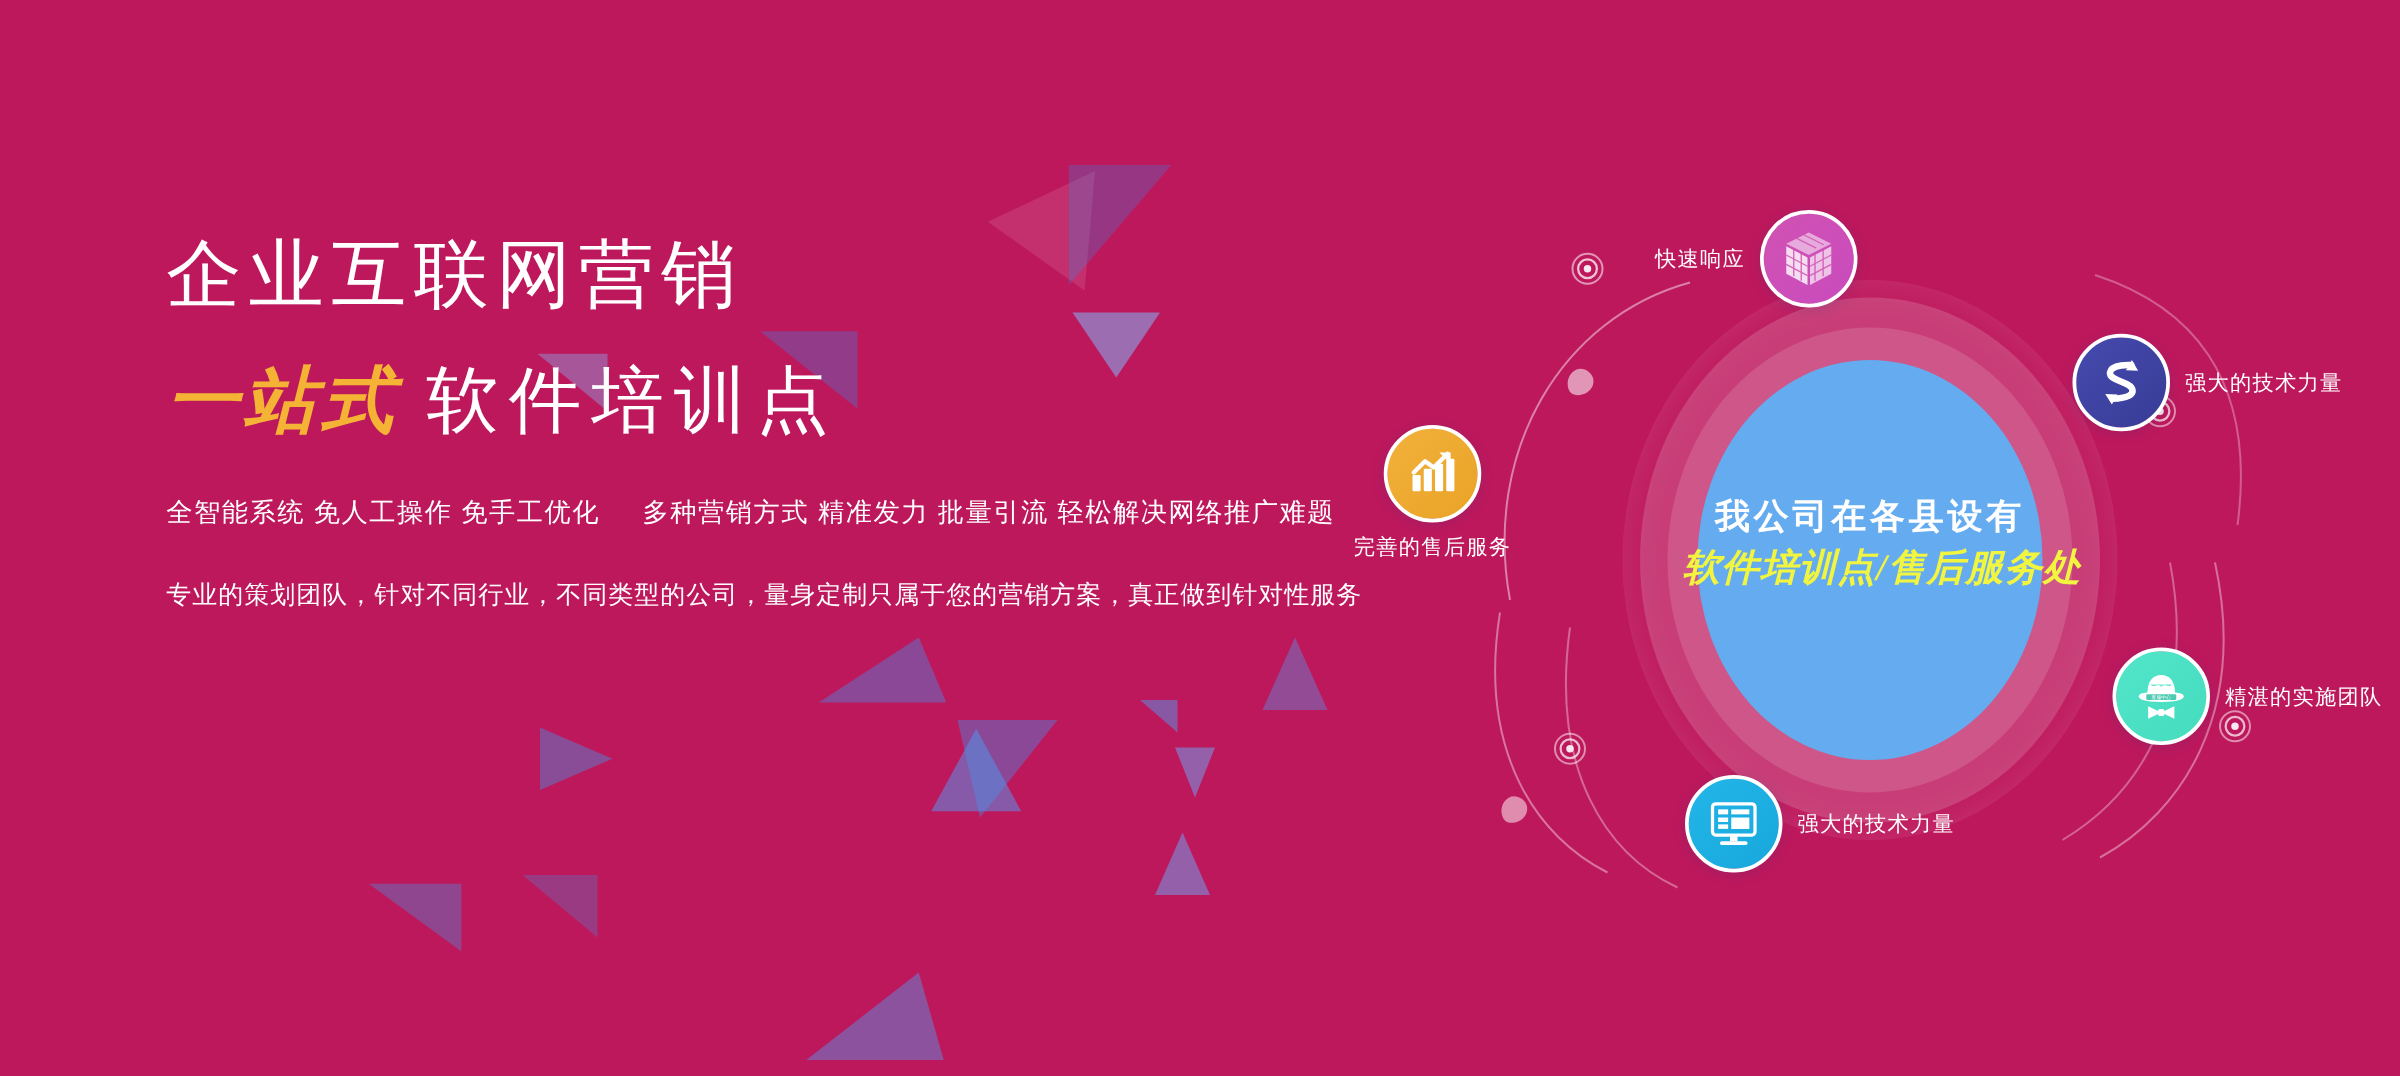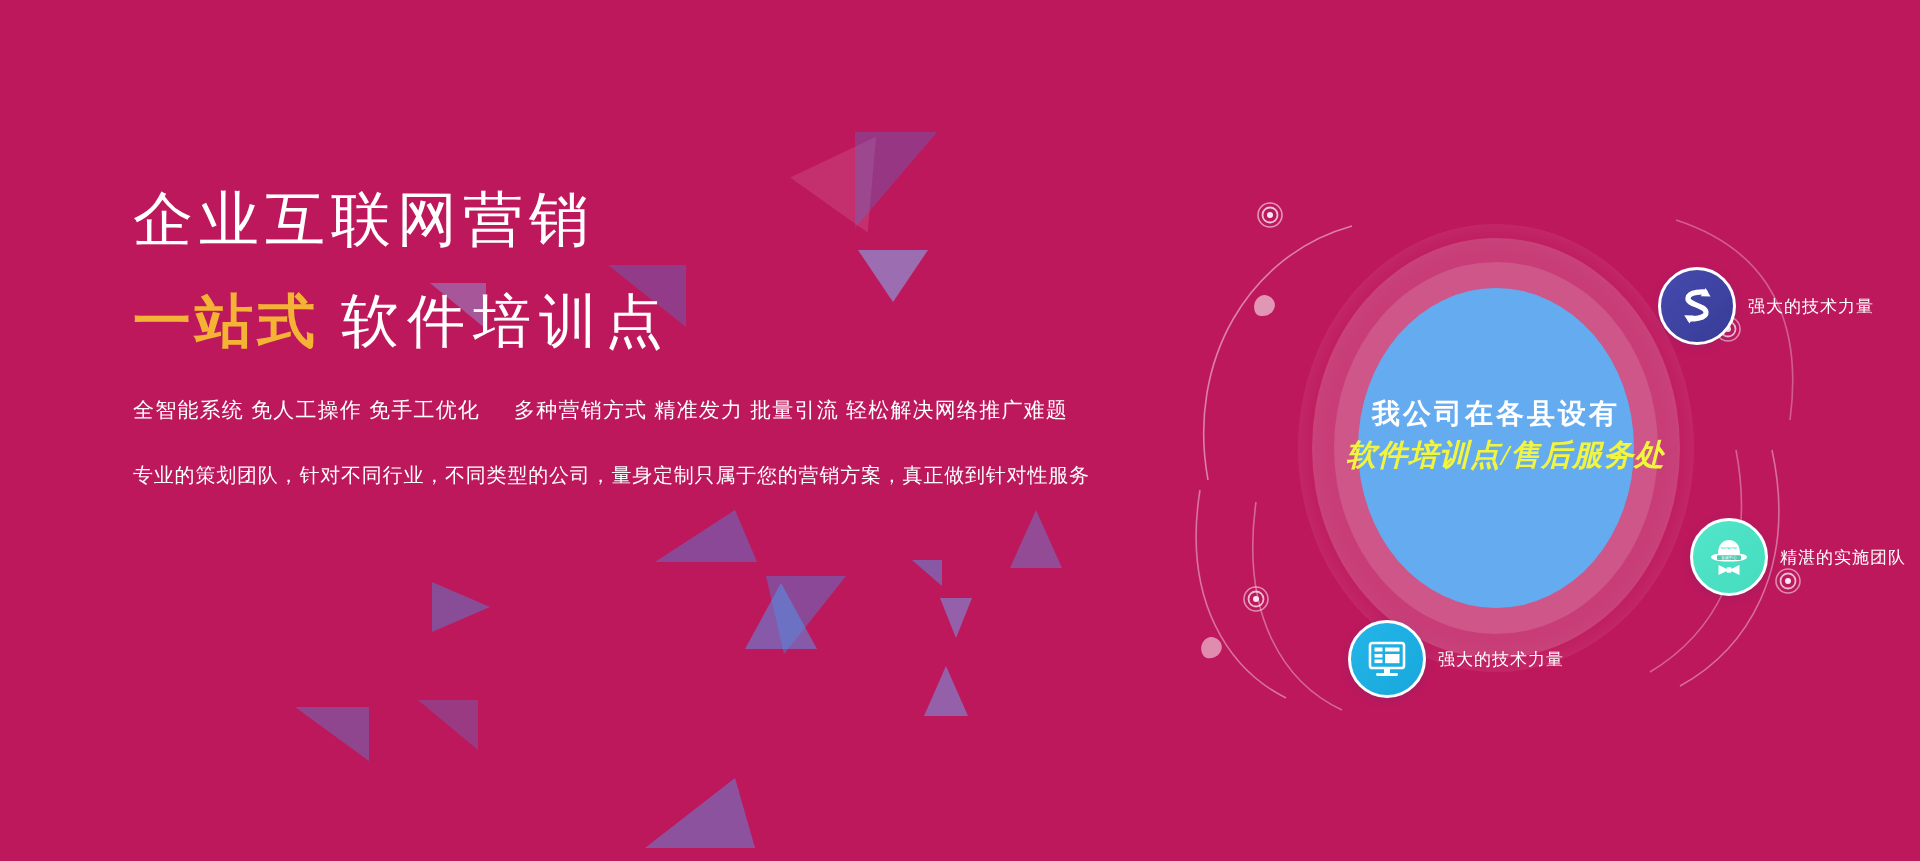--- a/index.html
+++ b/index.html
@@ -41,20 +41,21 @@
   }
   .subhead {
     margin-top: 42px;
     font-size: 58px;
     line-height: 1;
     white-space: nowrap;
     letter-spacing: 2px;
   }
   .subhead .hl {
     color: #F5B335;
+    font-style: italic;
     font-weight: 700;
     letter-spacing: 4px;
     padding-right: 22px;
   }
   .subhead .plain {
     color: #ffffff;
     font-weight: 400;
     letter-spacing: 8px;
   }
   .feature-line {
@@ -259,20 +260,37 @@
       <circle cx="14" cy="14" r="3" fill="rgba(255,255,255,0.9)"></circle>
     </svg>
 
     <svg class="pin" style="left:163px; top:144px;" viewBox="0 0 22 24">
       <path d="M11 1 C17 1 21 5 21 11 C21 18 15 23 11 23 C7 23 1 18 1 11 C1 5 5 1 11 1 Z" fill="rgba(255,255,255,0.55)" transform="rotate(40 11 12)"></path>
     </svg>
     <svg class="pin" style="left:110px; top:486px;" viewBox="0 0 22 24">
       <path d="M11 1 C17 1 21 5 21 11 C21 18 15 23 11 23 C7 23 1 18 1 11 C1 5 5 1 11 1 Z" fill="rgba(255,255,255,0.50)" transform="rotate(35 11 12)"></path>
     </svg>
 
+    <div class="node rev" style="left:-24px; top:18px; width:420px; justify-content:flex-start;">
+      <div class="bubble" style="background:linear-gradient(135deg,#D152B2,#C94BBE);">
+        <svg width="44" height="46" viewBox="0 0 44 46">
+          <g fill="#ffffff" opacity="0.95">
+            <path d="M22 2 L40 11 L22 20 L4 11 Z" opacity="0.55"></path>
+            <path d="M4 13 L21 22 L21 44 L4 35 Z" opacity="0.85"></path>
+            <path d="M23 22 L40 13 L40 35 L23 44 Z" opacity="0.7"></path>
+          </g>
+          <g stroke="#D152B2" stroke-width="1.1" fill="none" opacity="0.85">
+            <path d="M10 14.5 L10 37 M16 17.5 L16 40.5 M27 40.5 L27 17.5 M33.5 37 L33.5 14.5"></path>
+            <path d="M4 20 L21 29 M4 27.5 L21 36.5 M23 29 L40 20 M23 36.5 L40 27.5"></path>
+            <path d="M10 5.5 L28 14.5 M16 2.8 L34 11.8"></path>
+          </g>
+        </svg>
+      </div>
+      <div class="node-label">快速响应</div>
+    </div>
 
     <div class="node" style="left:568px; top:117px;">
       <div class="bubble" style="background:linear-gradient(135deg,#454AAE,#383C96);">
         <svg width="46" height="46" viewBox="0 0 46 46">
           <g fill="none" stroke="#ffffff" stroke-width="5.2" stroke-linecap="round" stroke-linejoin="round">
             <path d="M31 9 C31 9 15 8 14 15 C13 22 31 22 32 29 C33 36 16 36 16 36"></path>
           </g>
           <path d="M31.5 5 L36.5 13.5 L26.8 13.2 Z" fill="#ffffff"></path>
           <path d="M15.5 40.5 L10.2 32.2 L20 32.5 Z" fill="#ffffff"></path>
         </svg>
@@ -305,15 +323,30 @@
           <rect x="13" y="21.3" width="24" height="4.6" rx="1" fill="#2FBFA4" opacity="0.85"></rect>
           <text x="25" y="24.9" font-size="3.9" fill="#ffffff" text-anchor="middle" font-family="'Liberation Sans', sans-serif">客服中心</text>
           <path d="M25 36 L14.5 31 L14.5 41 Z" fill="#ffffff"></path>
           <path d="M25 36 L35.5 31 L35.5 41 Z" fill="#ffffff"></path>
           <rect x="22.6" y="33.2" width="4.8" height="5.6" rx="1.2" fill="#ffffff"></rect>
         </svg>
       </div>
       <div class="node-label">精湛的实施团队</div>
     </div>
 
+    <div class="node below" style="left:-7px; top:190px;">
+      <div class="bubble" style="background:linear-gradient(135deg,#F2B13C,#E9A326);">
+        <svg width="44" height="42" viewBox="0 0 44 42">
+          <g fill="#ffffff">
+            <rect x="6" y="22" width="6.5" height="13" rx="1"></rect>
+            <rect x="15" y="17" width="6.5" height="18" rx="1"></rect>
+            <rect x="24" y="13" width="6.5" height="22" rx="1"></rect>
+            <rect x="33" y="9" width="6.5" height="26" rx="1"></rect>
+          </g>
+          <path d="M7 20 L16 11 L23 16 L34 5" fill="none" stroke="#ffffff" stroke-width="3.4" stroke-linecap="round" stroke-linejoin="round"></path>
+          <path d="M27.5 4 L36.5 4 L36.5 13 Z" fill="#ffffff"></path>
+        </svg>
+      </div>
+      <div class="node-label">完善的售后服务</div>
+    </div>
 
   </div>
 </div>
 
 </body></html>

